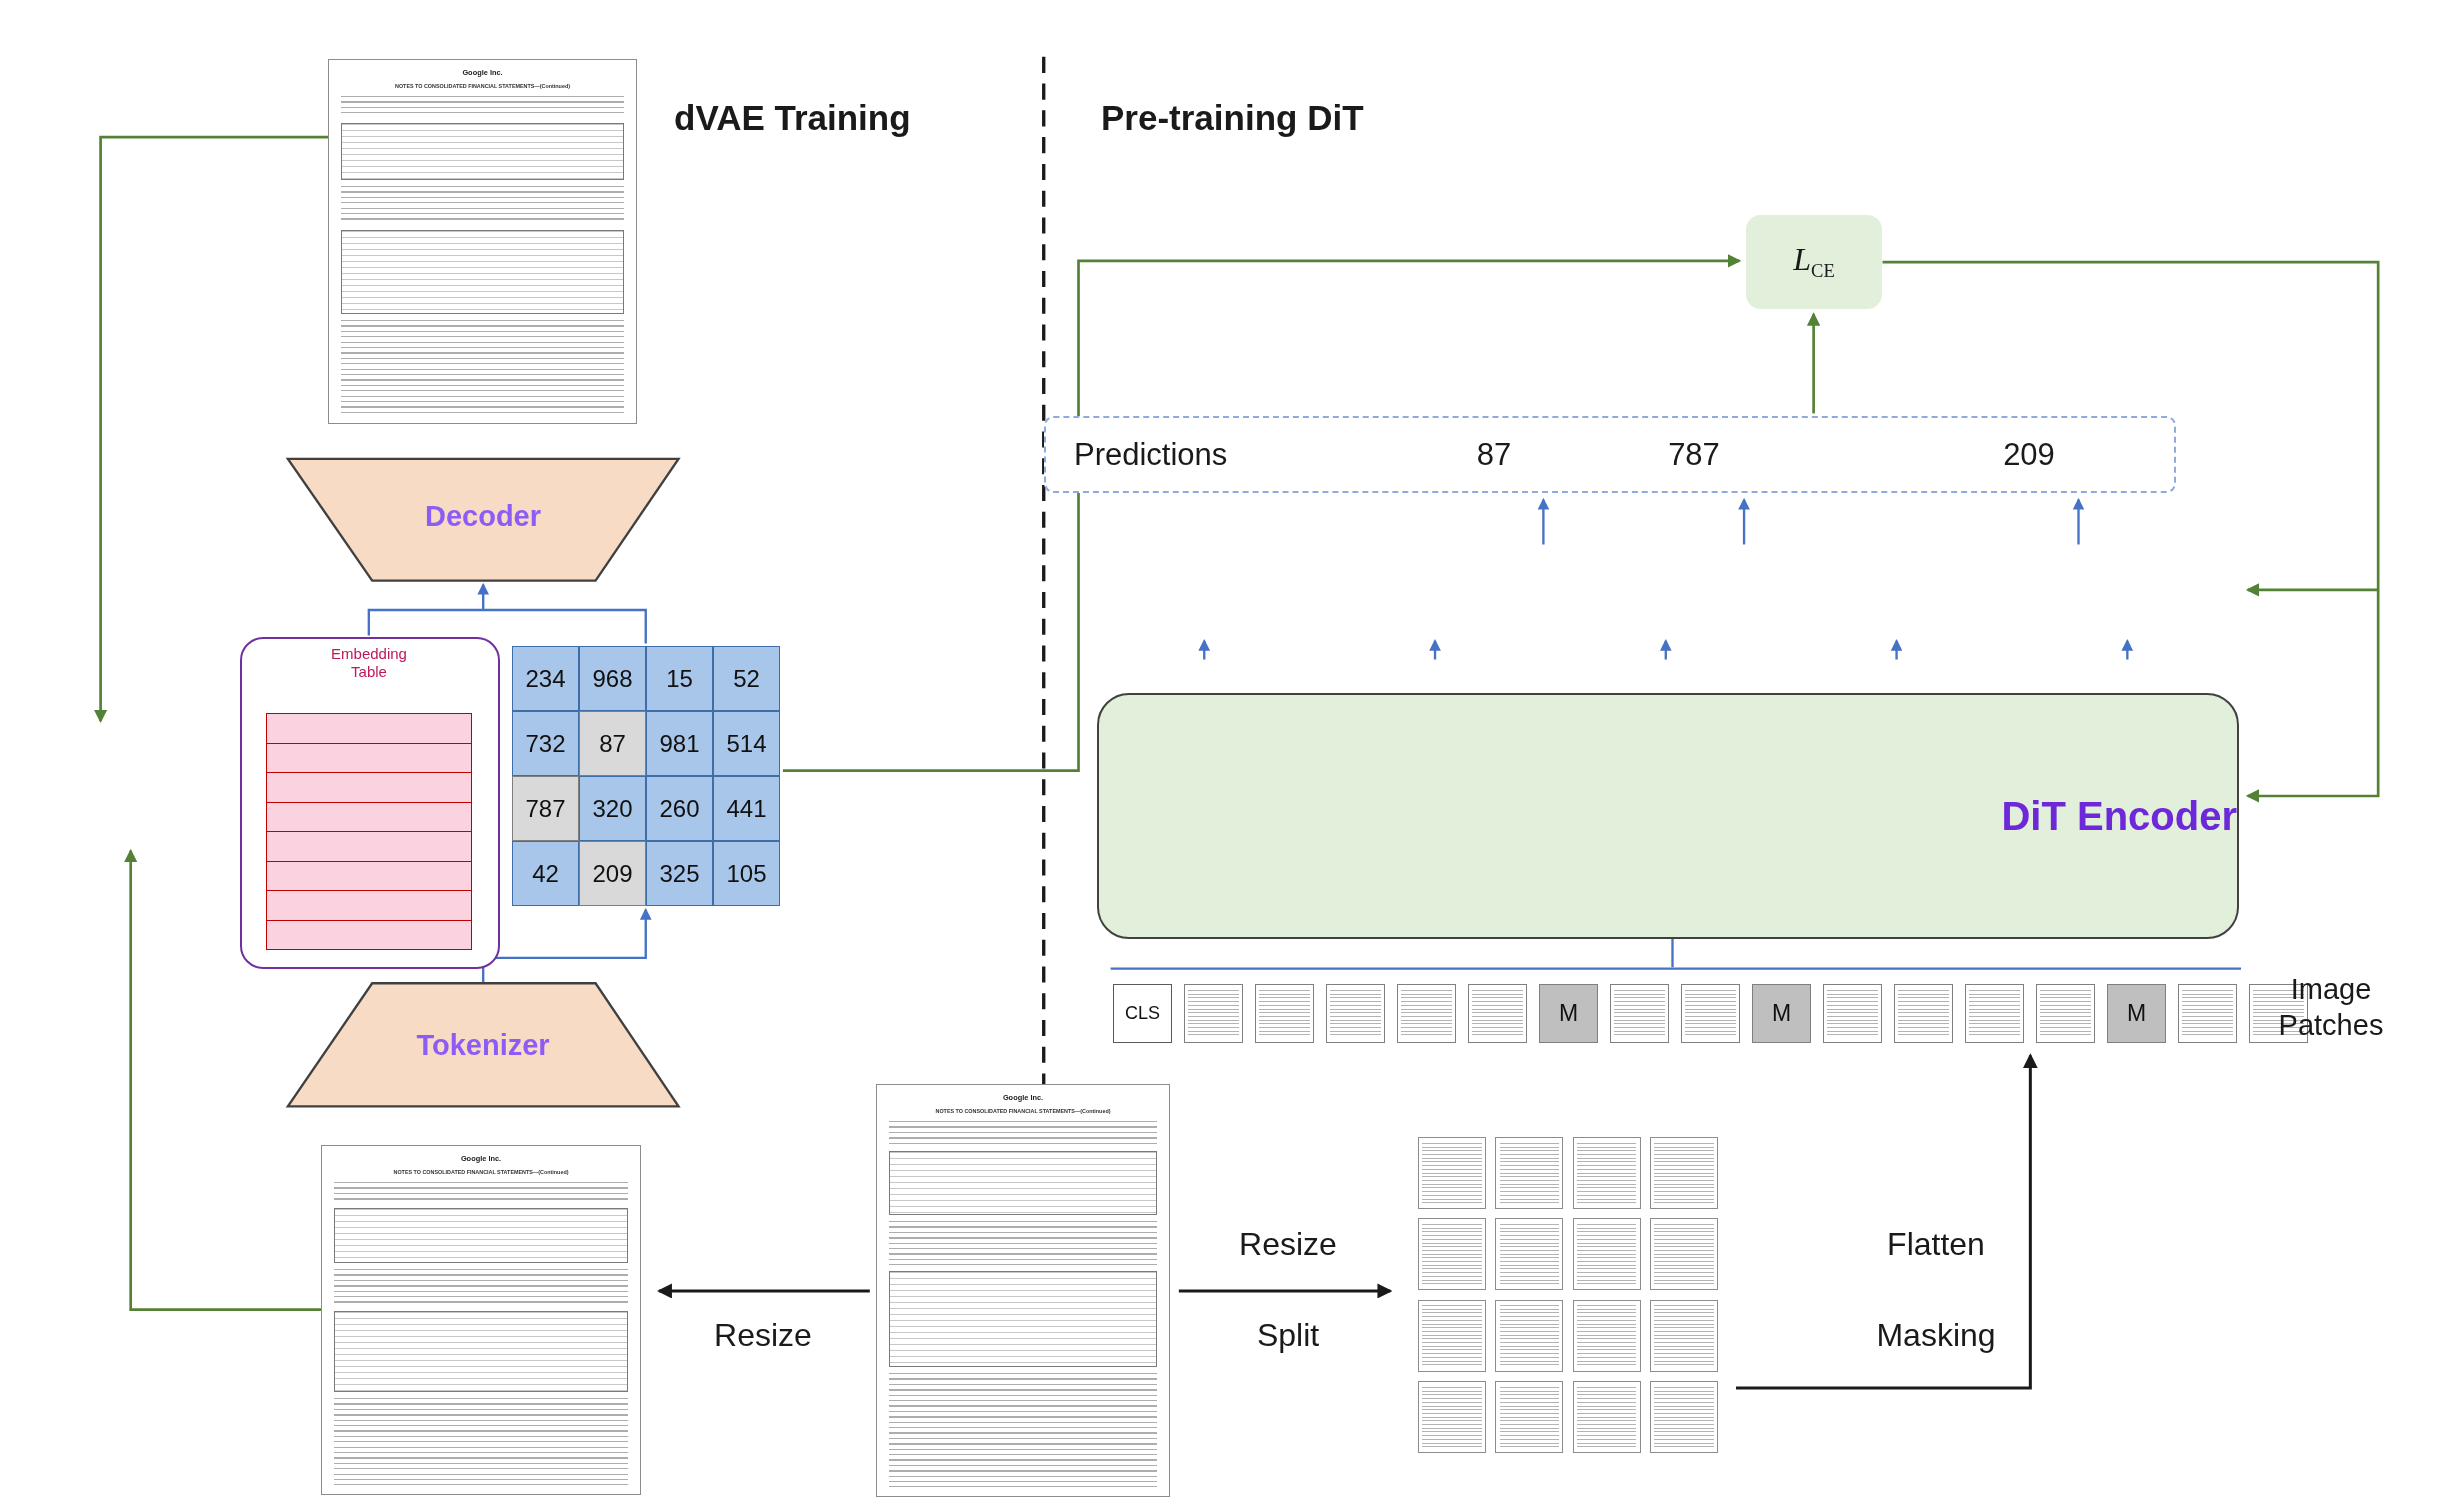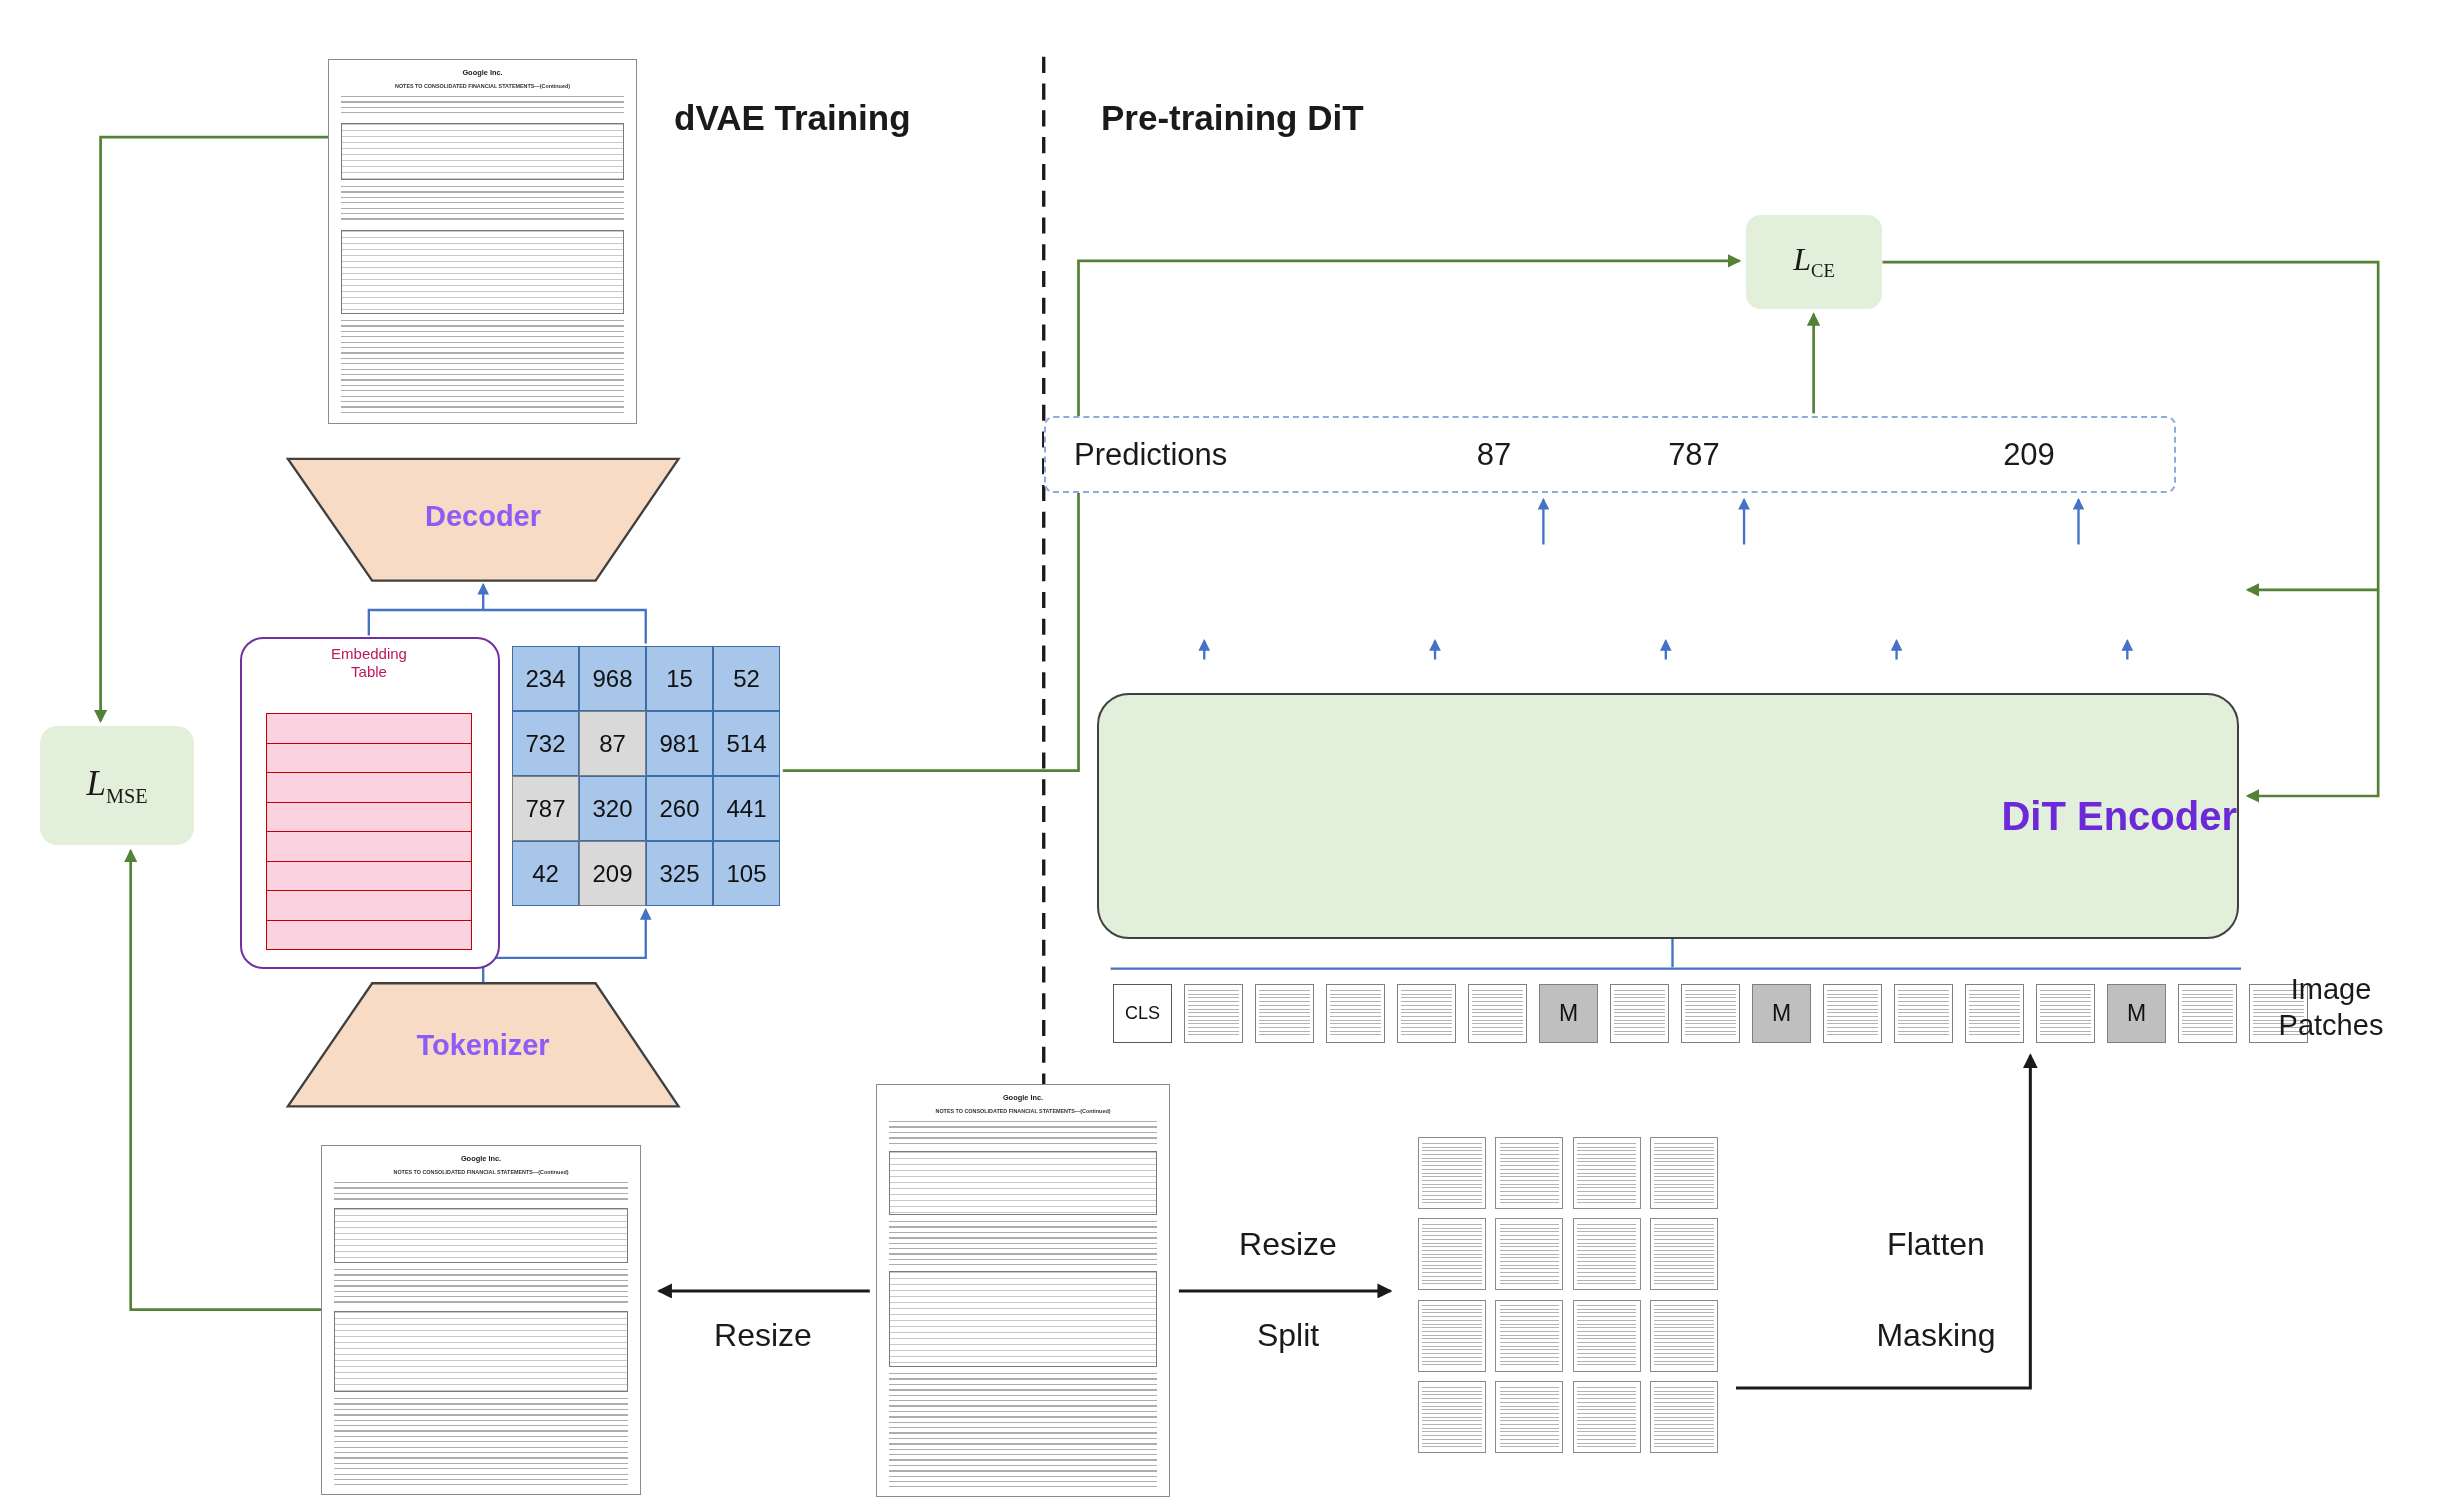--- a/index.html
+++ b/index.html
@@ -195,23 +195,20 @@
       <div class="tcell masked">787</div>
       <div class="tcell">320</div>
       <div class="tcell">260</div>
       <div class="tcell">441</div>
       <div class="tcell">42</div>
       <div class="tcell masked">209</div>
       <div class="tcell">325</div>
       <div class="tcell">105</div>
     </div>
 
-  <div class="loss-box" id="lmse">
-    <span><i>L</i><sub>MSE</sub></span>
-  </div>
   <div class="loss-box" id="lce">
     <span><i>L</i><sub>CE</sub></span>
   </div>
 
   <div class="doc" style="left:321px;top:1145px;width:320px;height:350px;">
     <div class="doc-h1">Google Inc.</div>
     <div class="doc-h2">NOTES TO CONSOLIDATED FINANCIAL STATEMENTS—(Continued)</div>
     <div class="doc-lines doc-s1"></div>
     <div class="doc-table doc-t1"></div>
     <div class="doc-lines doc-s2"></div>

